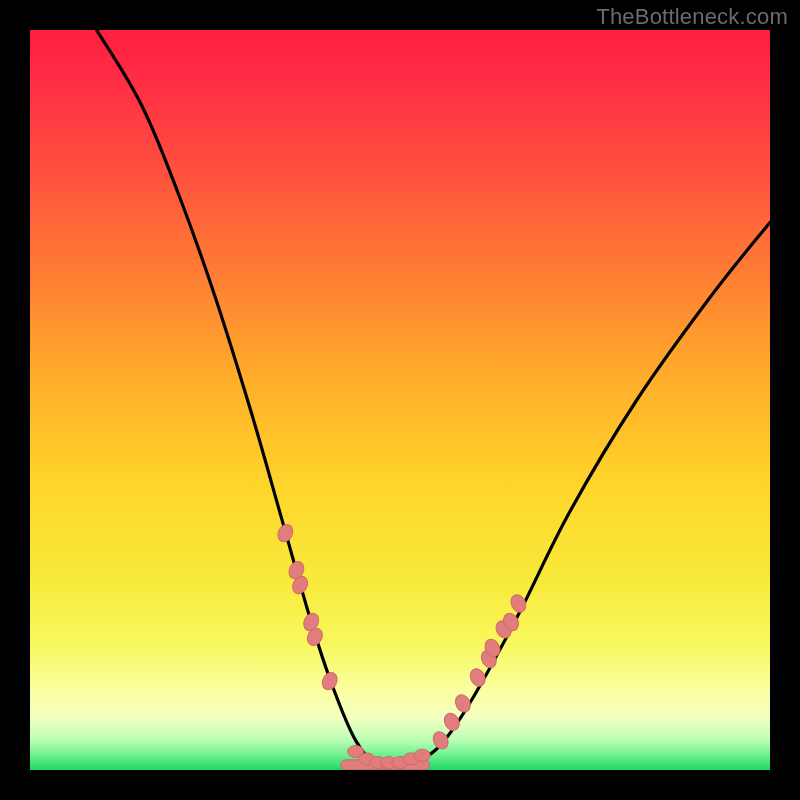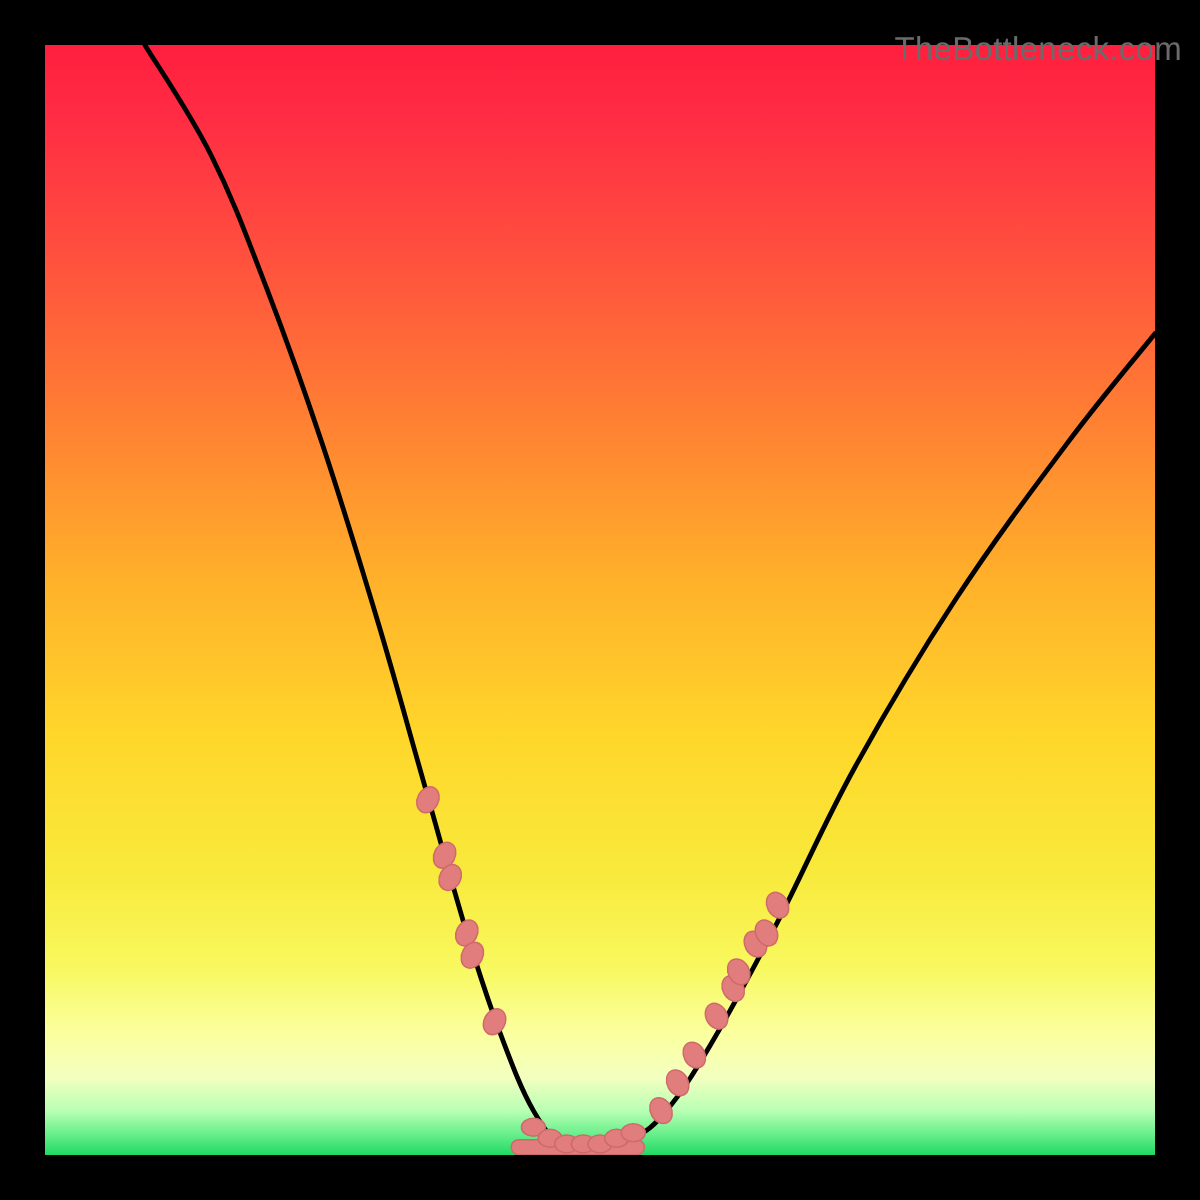--- a/index.html
+++ b/index.html
@@ -25,21 +25,20 @@
   }
   .watermark {
     position: absolute;
     top: 4px;
     right: 12px;
     font-size: 22px;
     font-weight: 400;
     color: #6b6b6b;
     letter-spacing: 0.2px;
     font-family: Arial, sans-serif;
-    margin-top: 16px;
   }
 </style>
 </head>
 <body>
 
 <div class="frame">
   <svg class="plot" width="740" height="740" viewBox="0 0 740 740" style="left:30px; top:30px;">
     <defs>
       <linearGradient id="bg-grad" x1="0" y1="0" x2="0" y2="1">
         <stop offset="0%" stop-color="#ff1f3e"></stop>

